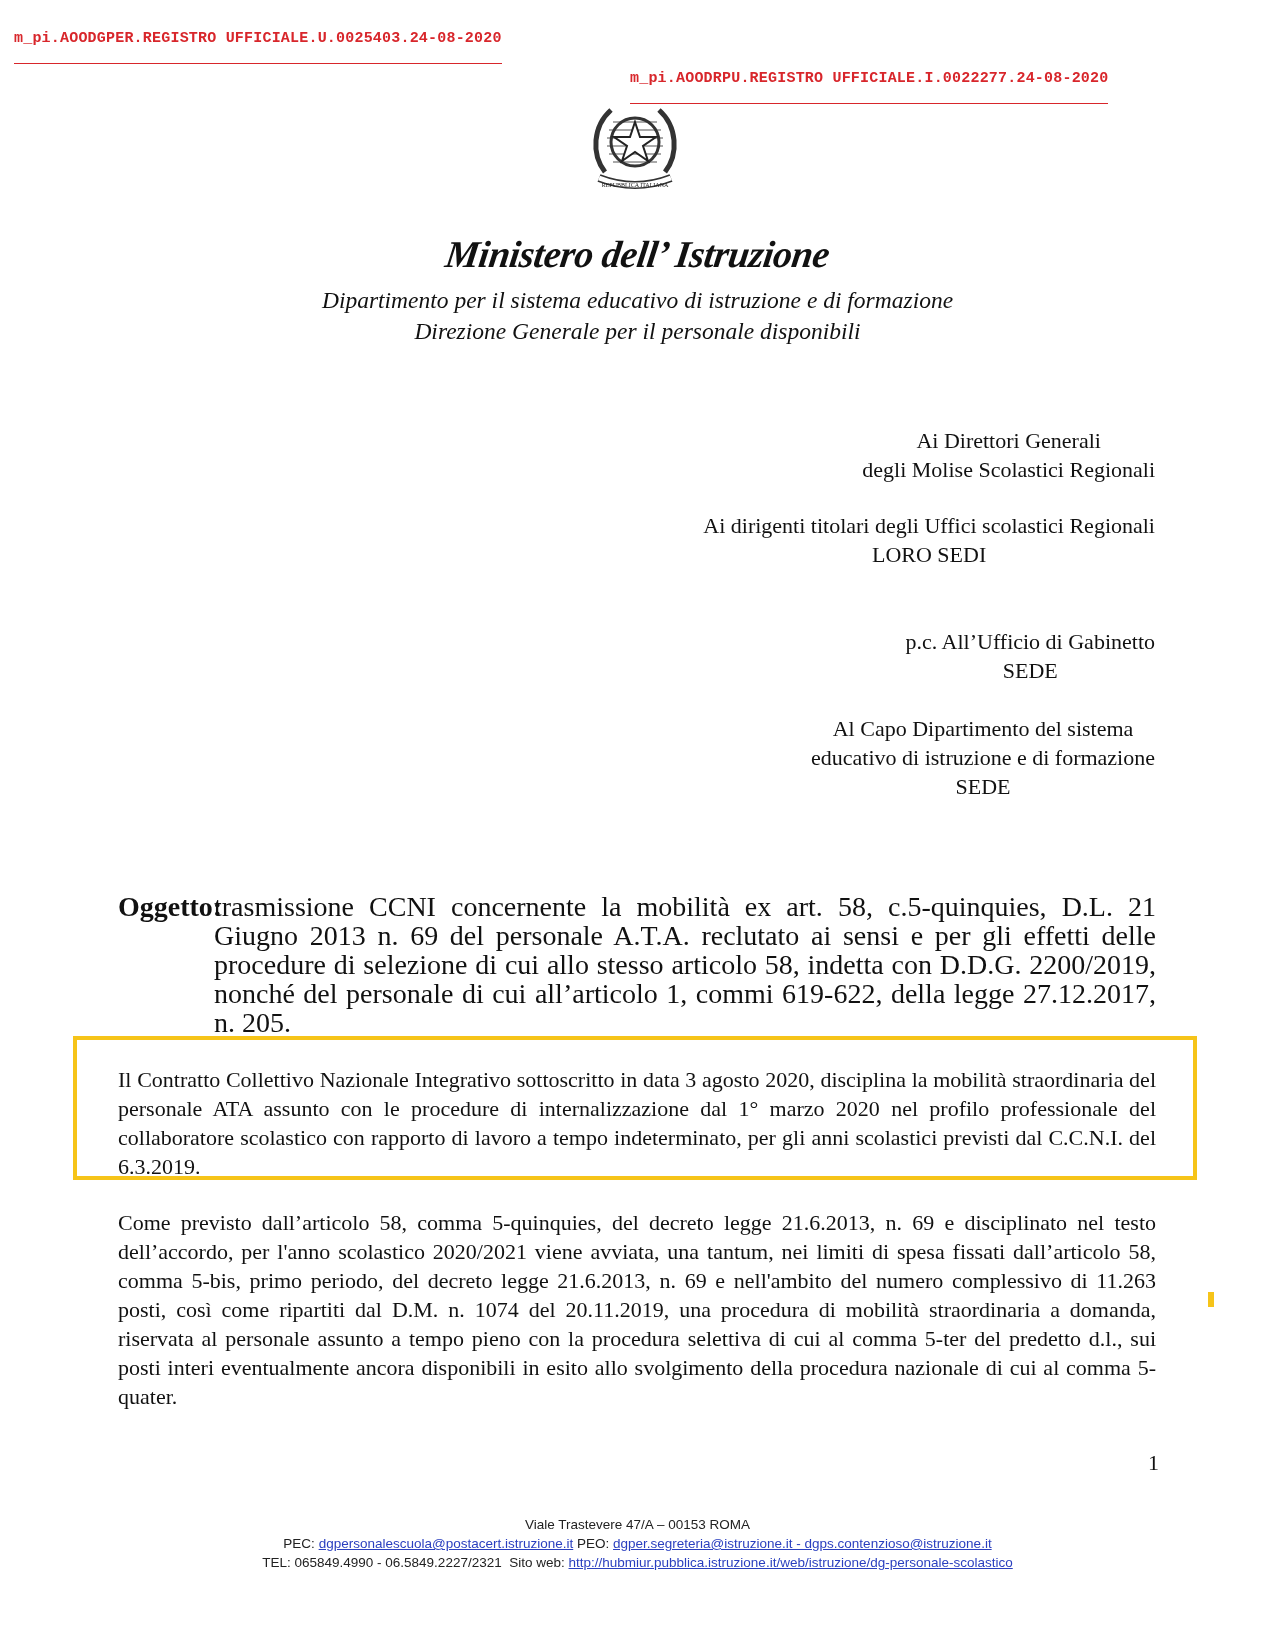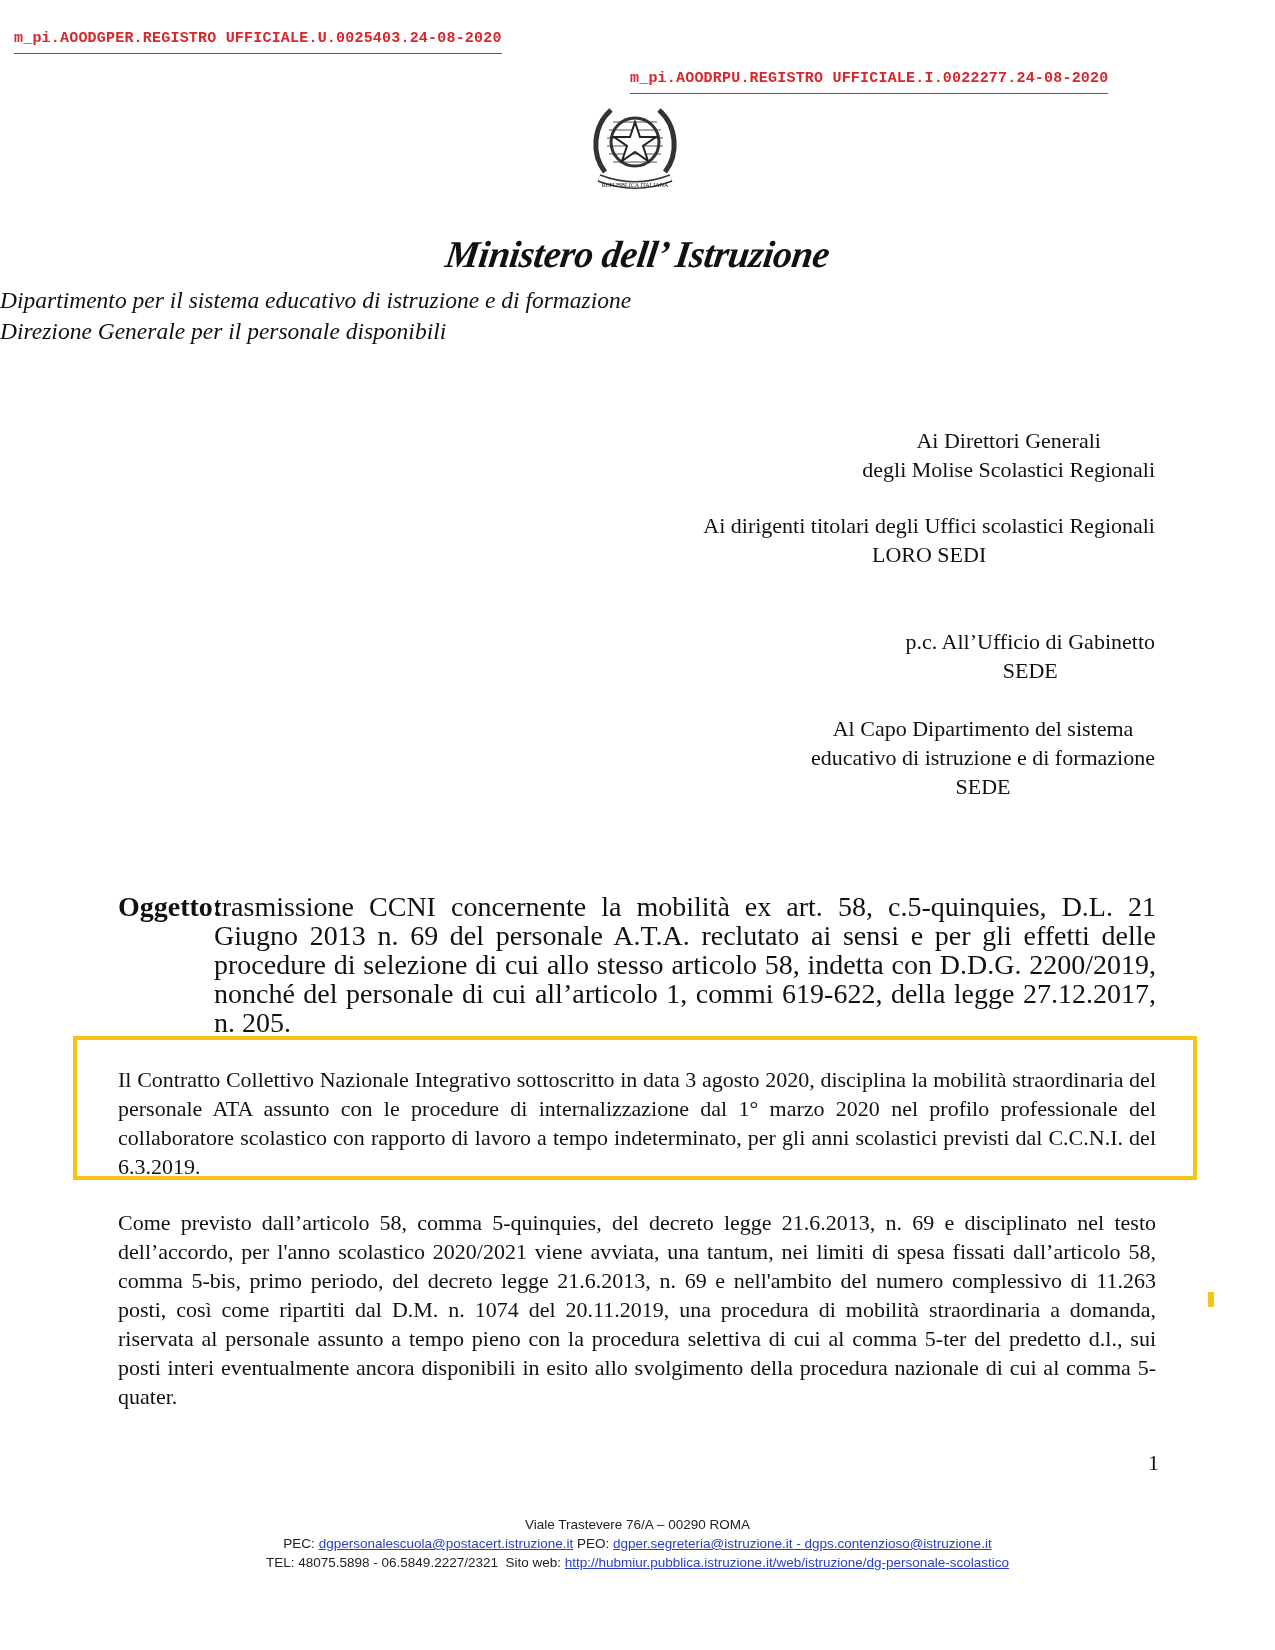--- a/index.html
+++ b/index.html
@@ -1,22 +1,22 @@
 <!DOCTYPE html>
 <html><head>
   <meta charset="utf-8">
   <style>
     html, body { margin: 0; padding: 0; background: #ffffff; }
     body { width: 1275px; height: 1650px; position: relative; overflow: hidden; font-family: "Liberation Serif", serif; color: #111; }
-    .stamp { position: absolute; font-family: "Liberation Mono", monospace; font-weight: bold; color: #d8262b; font-size: 15px; letter-spacing: 0.2px; border-bottom: 1.5px solid #d8262b; padding-bottom: 6px; white-space: nowrap; }
+    .stamp { position: absolute; font-family: "Liberation Mono", monospace; font-weight: bold; color: #d8262b; font-size: 15px; letter-spacing: 0.2px; border-bottom: 1.5px solid #d8262b; padding-bottom: 16px; white-space: nowrap; }
     #stamp1 { left: 14px; top: 30px; }
     #stamp2 { left: 630px; top: 70px; }
     #emblem { position: absolute; left: 585px; top: 92px; width: 100px; height: 104px; }
     #ministry { position: absolute; left: 0; width: 1275px; top: 232px; text-align: center; font-family: "Liberation Serif", serif; font-style: italic; font-weight: bold; font-size: 38px; letter-spacing: -0.5px; transform: skewX(-8deg); }
-    .dept { position: absolute; left: 0; width: 1275px; text-align: left; font-style: italic; font-size: 23.5px; font-family: "Liberation Serif", serif; }
+    .dept { position: absolute; left: 0; width: 1275px; text-align: center; font-style: italic; font-size: 23.5px; font-family: "Liberation Serif", serif; }
     #dept1 { top: 287px; }
     #dept2 { top: 318px; }
     .addr { position: absolute; right: 120px; text-align: center; font-size: 22px; line-height: 29px; white-space: nowrap; }
     .oggetto { position: absolute; left: 118px; top: 892px; width: 1038px; font-size: 28px; line-height: 29px; }
     .oggetto .lbl { font-weight: bold; position: absolute; left: 0; top: 0; }
     .oggetto .txt { margin-left: 96px; text-align: justify; }
     #hilite { position: absolute; left: 73px; top: 1036px; width: 1124px; height: 144px; border: 4px solid #f6c419; box-sizing: border-box; }
     .para { position: absolute; left: 118px; width: 1038px; font-size: 22px; line-height: 29px; text-align: justify; }
     #para1 { top: 1065px; }
     #para2 { top: 1208px; }
@@ -82,24 +82,24 @@
 </div>
 
 <div id="hilite"></div>
 <div id="para1" class="para">Il Contratto Collettivo Nazionale Integrativo sottoscritto in data 3 agosto 2020, disciplina la mobilità straordinaria del personale ATA assunto con le procedure di internalizzazione dal 1° marzo 2020 nel profilo professionale del collaboratore scolastico con rapporto di lavoro a tempo indeterminato, per gli anni scolastici previsti dal C.C.N.I. del 6.3.2019.</div>
 <div id="para2" class="para">Come previsto dall’articolo 58, comma 5-quinquies, del decreto legge 21.6.2013, n. 69 e disciplinato nel testo dell’accordo, per l'anno scolastico 2020/2021 viene avviata, una tantum, nei limiti di spesa fissati dall’articolo 58, comma 5-bis, primo periodo, del decreto legge 21.6.2013, n. 69 e nell'ambito del numero complessivo di 11.263 posti, così come ripartiti dal D.M. n. 1074 del 20.11.2019, una procedura di mobilità straordinaria a domanda, riservata al personale assunto a tempo pieno con la procedura selettiva di cui al comma 5-ter del predetto d.l., sui posti interi eventualmente ancora disponibili in esito allo svolgimento della procedura nazionale di cui al comma 5-quater.</div>
 
 <div id="marker"></div>
 
 <div id="pagenum">1</div>
 
-<div id="foot1" class="footer">Viale Trastevere 76/A – 00290 ROMA</div>
+<div id="foot1" class="footer">Viale Trastevere 47/A – 00153 ROMA</div>
 <div id="foot2" class="footer">
   <span>PEC:</span>
   <a>dgpersonalescuola@postacert.istruzione.it</a>
   <span>PEO:</span>
   <a>dgper.segreteria@istruzione.it - dgps.contenzioso@istruzione.it</a>
 </div>
 <div id="foot3" class="footer">
-  <span>TEL: 48075.5898 - 06.5849.2227/2321</span>&nbsp;
+  <span>TEL: 065849.4990 - 06.5849.2227/2321</span>&nbsp;
   <span>Sito web:</span>
   <a>http://hubmiur.pubblica.istruzione.it/web/istruzione/dg-personale-scolastico</a>
 </div>
 
 </body></html>

